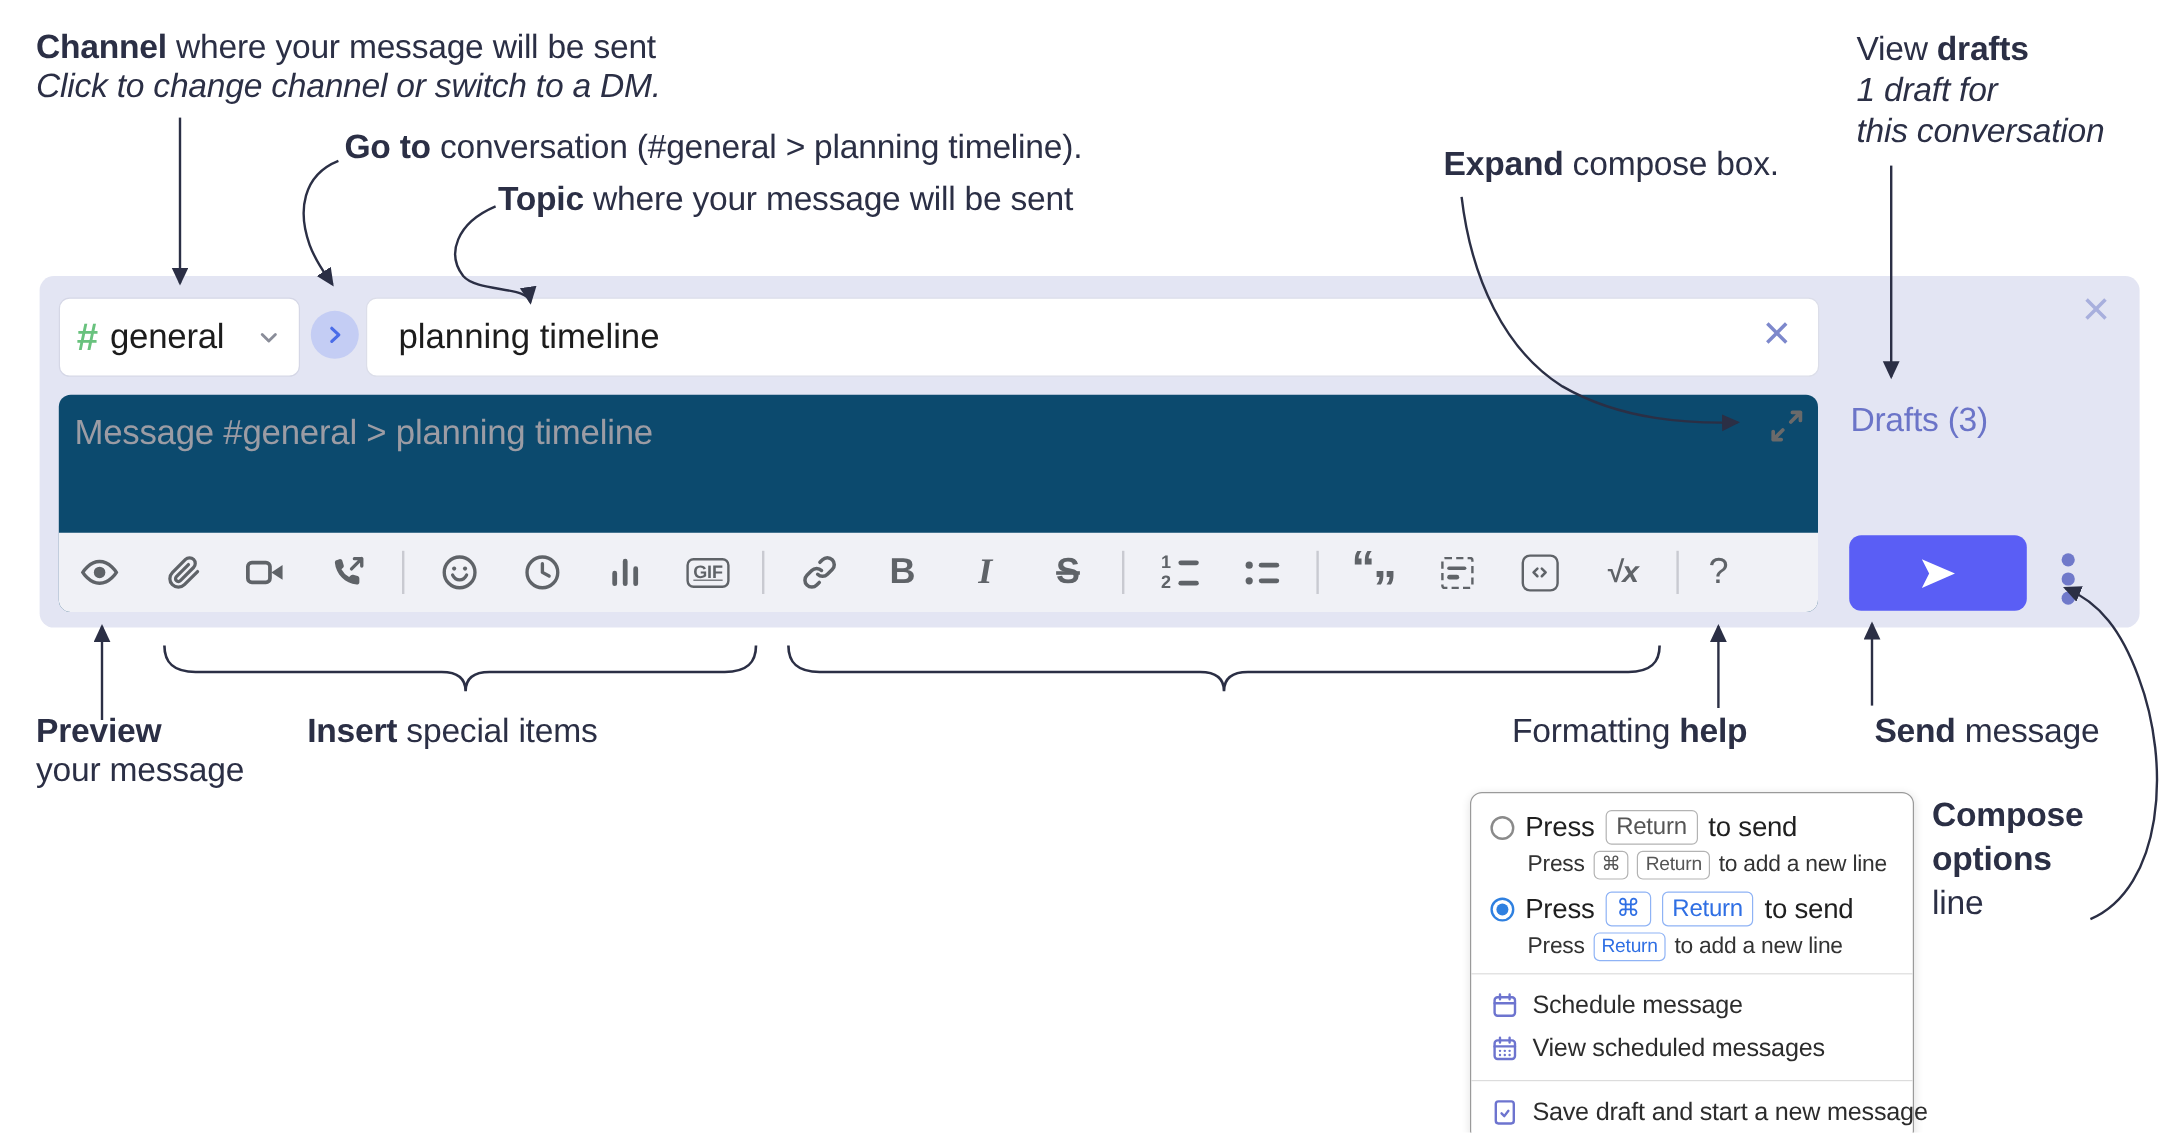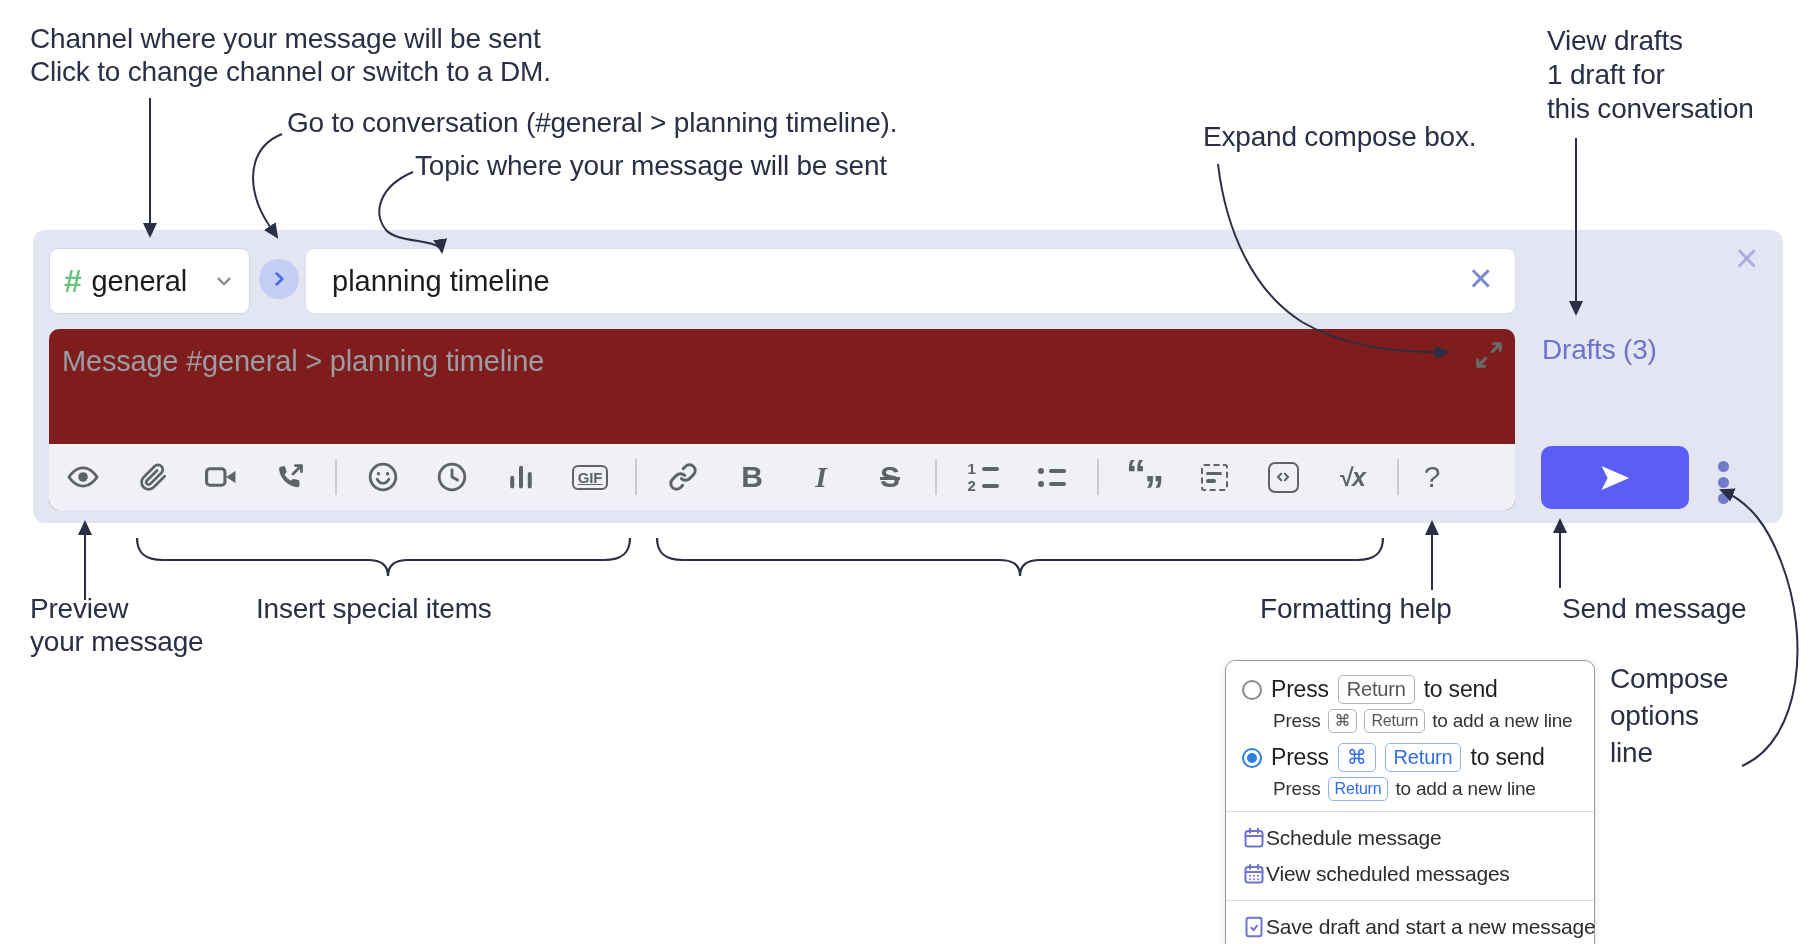--- a/index.html
+++ b/index.html
@@ -1,38 +1,38 @@
 <!DOCTYPE html>
 <html><head>
 <meta charset="utf-8">
 <style>
   html,body{margin:0;padding:0;background:#ffffff;}
   .canvas{position:relative;width:1814px;height:944px;background:#fff;overflow:hidden;
           font-family:"Liberation Sans","DejaVu Sans",sans-serif;color:#2b2f45;letter-spacing:-0.2px;}
   
   .ann{position:absolute;font-size:28px;line-height:33px;color:#2b2f45;white-space:nowrap;z-index:6;}
-  .ann b{font-weight:400;text-align:right;}
-  .ann.it{}
+  .ann b{font-weight:700;text-align:right;}
+  .ann.it{font-style:italic;}
   
   svg.connectors{position:absolute;inset:0;z-index:5;pointer-events:none;}
   
   .compose{position:absolute;left:33px;top:230px;width:1750px;height:293px;background:#e3e5f3;
            border-radius:12px;z-index:1;}
   .pill{position:absolute;left:16px;top:18px;width:201px;height:66px;background:#fff;border:1px solid #d5d7e6;
         border-radius:9px;display:flex;align-items:center;box-sizing:border-box;padding:0 14px;gap:10px;cursor:pointer;}
   .hash{color:#69c27e;font-size:32px;font-weight:700;line-height:1;}
   .pill-label{font-size:29px;color:#1c1c1c;flex:1;}
   .goto-circle{position:absolute;left:226px;top:29px;width:40px;height:40px;border-radius:50%;
                background:#c4cdf4;display:flex;align-items:center;justify-content:center;cursor:pointer;}
   .topic{position:absolute;left:272px;top:18px;width:1211px;height:66px;background:#fff;border:1px solid #dcdee9;
          border-radius:9px;box-sizing:border-box;font-size:29px;color:#1c1c1c;padding:0 60px 0 26px;
          font-family:"Liberation Sans","DejaVu Sans",sans-serif;outline:none;}
   .clear-x{position:absolute;left:1436px;top:28px;font-size:40px;line-height:40px;color:#7d88cc;cursor:pointer;font-weight:400;}
   .close-x{position:absolute;left:1702px;top:8px;font-size:40px;line-height:40px;color:#a8afdd;cursor:pointer;}
-  .msg-area{position:absolute;left:16px;top:99px;width:1466px;height:181px;background:#7f1d1d;border-radius:10px;}
+  .msg-area{position:absolute;left:16px;top:99px;width:1466px;height:181px;background:#0c4a6e;border-radius:10px;}
   .placeholder{position:absolute;left:13px;top:16px;font-size:29px;color:#9c9ca4;}
   .expand-ic{position:absolute;left:1424px;top:10px;width:32px;height:32px;cursor:pointer;}
   .toolbar{position:absolute;left:0;bottom:0;width:1466px;height:66px;background:#f0f1f6;border-radius:0 0 10px 10px;}
   .tb{position:absolute;top:16px;width:34px;height:34px;display:flex;align-items:center;justify-content:center;
       color:#5f6368;cursor:pointer;}
   .tb-div{position:absolute;top:15px;width:2px;height:36px;background:#c9cad1;}
   .tb-text{font-size:30px;font-weight:700;color:#5f6368;line-height:1;}
   .gif-box{border:2.5px solid #5f6368;border-radius:6px;padding:2px 4px;font-size:15px;font-weight:700;color:#5f6368;}
   .ol-ic,.ul-ic{display:flex;flex-direction:column;gap:7px;}
   .ol-row,.ul-row{display:flex;align-items:center;gap:5px;}
@@ -60,21 +60,21 @@
          padding:12px 16px 10px 16px;z-index:4;}
   .opt-main{display:flex;align-items:center;gap:9px;font-size:23px;color:#1f1f1f;margin-top:2px;cursor:pointer;}
   .opt-sub{display:flex;align-items:center;gap:7px;font-size:19px;color:#333;margin:5px 0 10px 31px;}
   .radio{width:20px;height:20px;border:2px solid #8a8a8a;border-radius:50%;box-sizing:border-box;flex:none;}
   .radio.sel{border-color:#2f80e0;position:relative;}
   .radio.sel::after{content:"";position:absolute;inset:3px;background:#2f80e0;border-radius:50%;}
   .key{border:1.5px solid #b3b3b3;border-radius:5px;padding:0 8px;font-size:20px;color:#555;line-height:27px;background:#fff;}
   .opt-sub .key{font-size:16px;line-height:22px;padding:0 6px;}
   .key.blue{border-color:#8fb3f5;color:#2f6fe4;}
   .pop-div{height:1px;background:#dcdcdc;margin:8px -16px;}
-  .menu-item{display:flex;align-items:center;font-size:21px;color:#2c2c2c;padding:6px 0;cursor:pointer;white-space:nowrap;}
+  .menu-item{display:flex;align-items:center;gap:11px;font-size:21px;color:#2c2c2c;padding:6px 0;cursor:pointer;white-space:nowrap;}
   .menu-item svg{flex:none;}
 </style>
 </head>
 <body>
 
 <div class="canvas">
 
   <svg class="connectors" width="1814" height="944" viewBox="0 0 1814 944">
     <defs>
       <marker id="ah" markerWidth="9" markerHeight="8" refX="6.5" refY="3.5" orient="auto">

